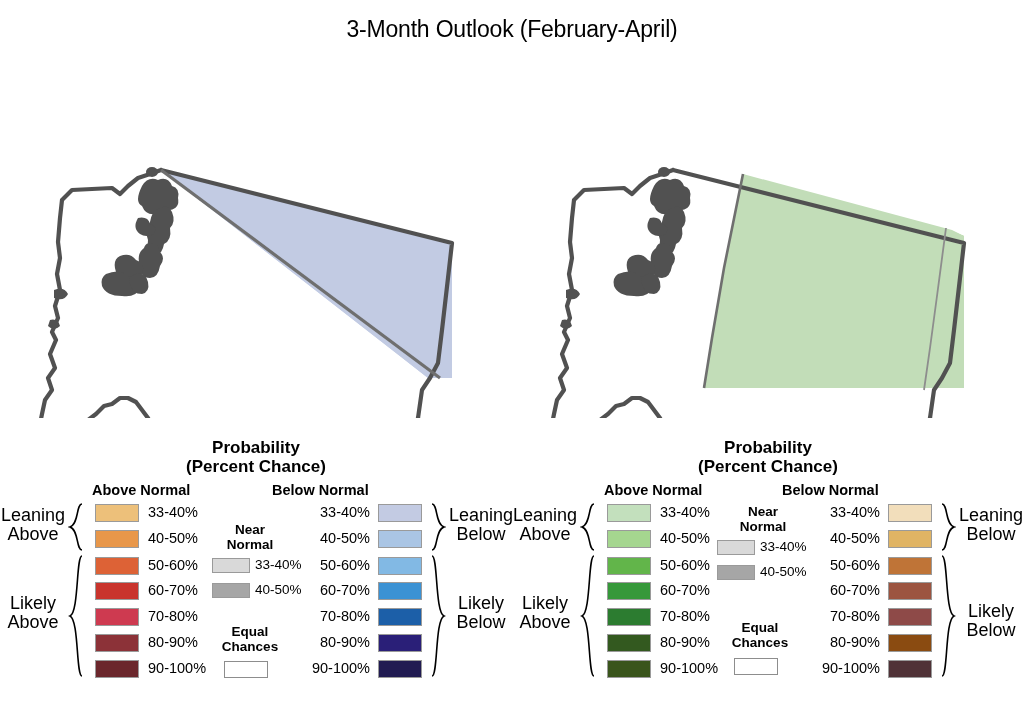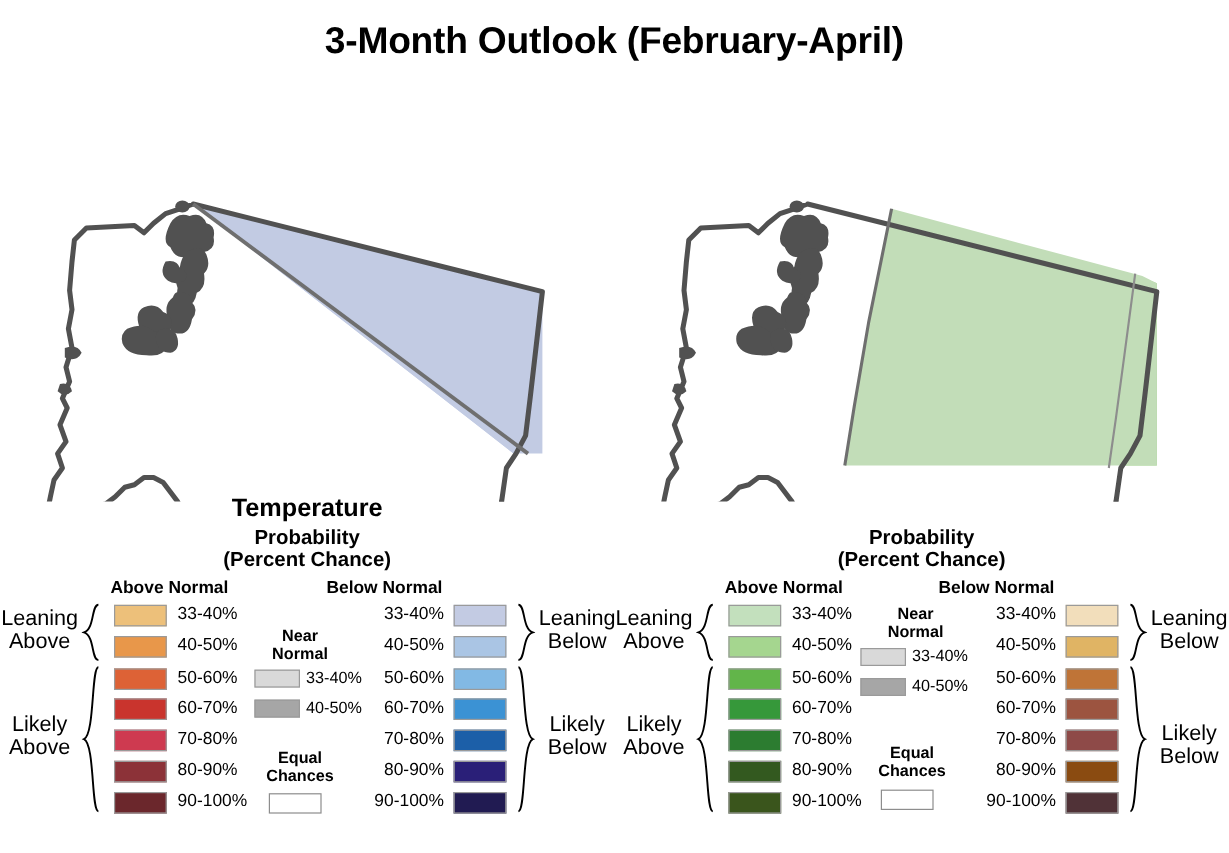--- a/index.html
+++ b/index.html
@@ -10,21 +10,21 @@
     color:#000;
     overflow:hidden;
     position:relative;
   }
   .page{position:relative;width:1024px;height:711px;}
 
   
   .title{
     position:absolute;top:16px;left:0;width:1024px;
     text-align:center;
-    font-size:31px;font-weight:bold;letter-spacing:-0.2px;
+    font-size:23px;font-weight:normal;letter-spacing:-0.2px;
   }
 
   
   .panel{position:absolute;top:78px;width:512px;height:633px;}
   .panel-left{left:0;}
   .panel-right{left:512px;}
 
   .map-wrap{position:absolute;top:0;left:0;width:512px;height:340px;}
   .map-svg{display:block;width:512px;height:340px;}
 
@@ -162,21 +162,20 @@
           <path d="M 136,196 q 10,-2 12,8 q 2,10 -6,12 q -10,0 -12,-10 q -2,-8 6,-10 Z"></path>
         </g>
 
         <g fill="#515151" stroke="none">
           <path d="M 54,212 q 10,-4 14,4 q -4,8 -14,4 Z"></path>
           <path d="M 50,242 q 8,-2 10,6 q -6,6 -12,0 Z"></path>
         </g>
       </svg>
     </div>
 
-    <div class="panel-title">Temperature</div>
     <div class="prob-lines">
       <div>Probability</div>
       <div>(Percent Chance)</div>
     </div>
 
     <div class="legend">
       <div class="colhead above">Above Normal</div>
       <div class="colhead below">Below Normal</div>
 
       <svg class="brace" style="left:68px;top:20px;" width="16" height="50" viewBox="0 0 16 50">

